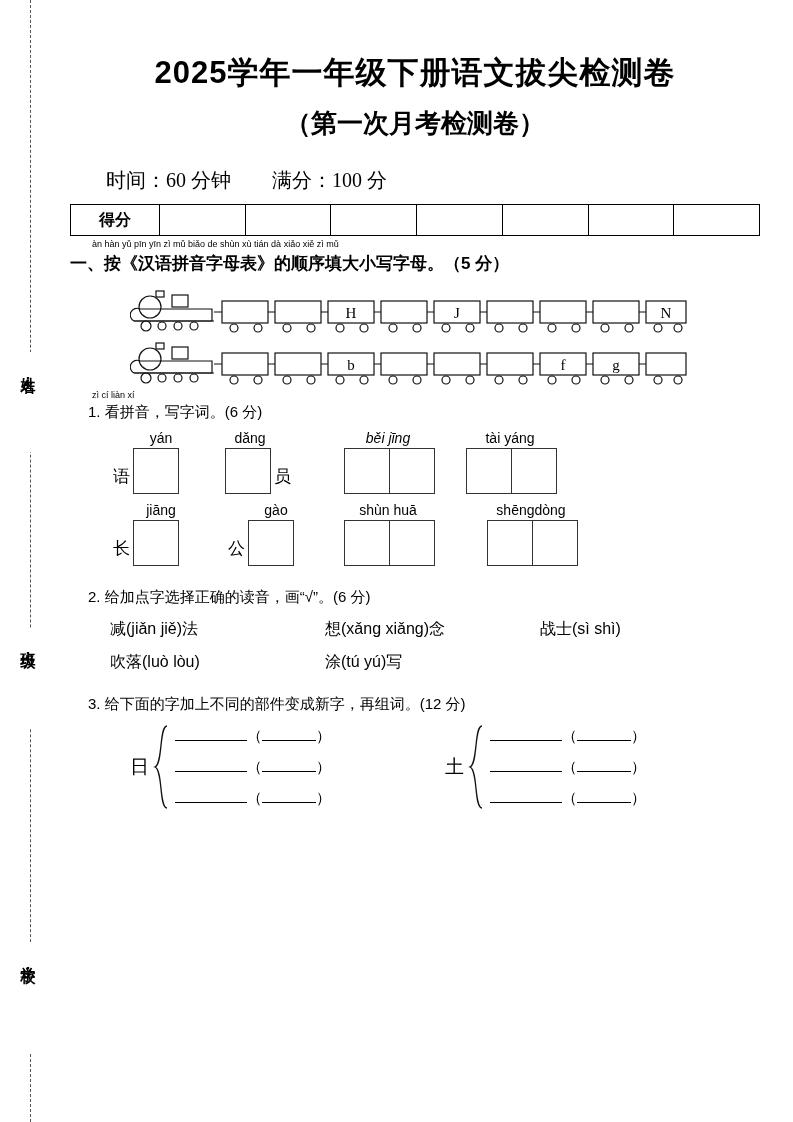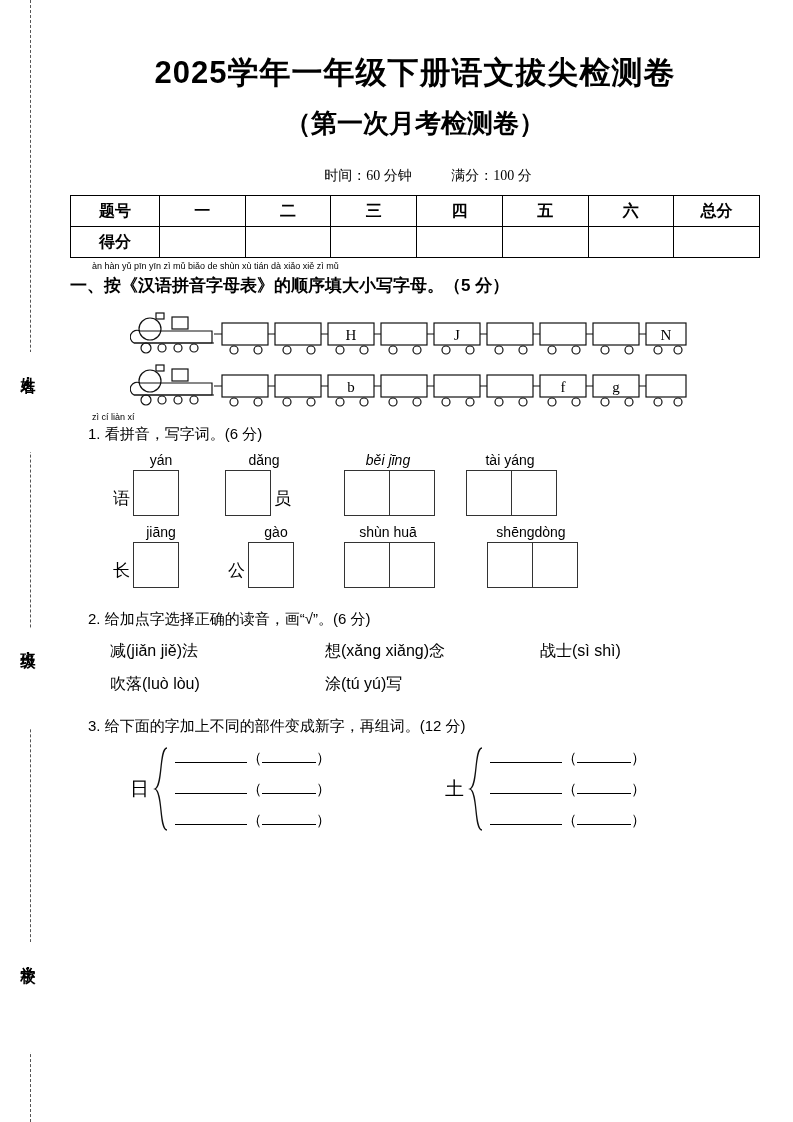--- a/index.html
+++ b/index.html
@@ -44,22 +44,22 @@
   }
   h2.subtitle{
     text-align:center;
     font-size:26px;
     font-weight:bold;
     margin:12px 0 0 0;
   }
 
   .meta{
     margin-top:26px;
-    text-align:center;
-    font-size:14px;
+    text-align:left;
+    font-size:20px;
     padding-right:10px;
   }
   .meta span{margin-left:36px;}
 
   
   table.score{
     border-collapse:collapse;
     width:690px;
     margin-top:10px;
     table-layout:fixed;
@@ -176,30 +176,20 @@
     <h1 class="title">2025学年一年级下册语文拔尖检测卷</h1>
     <h2 class="subtitle">（第一次月考检测卷）</h2>
 
     <div class="meta">
       <span>时间：60 分钟</span>
       <span>满分：100 分</span>
     </div>
 
     <table class="score">
       <tbody>
-          <tr>
-        <td class="head">题号</td>
-        <td>一</td>
-        <td>二</td>
-        <td>三</td>
-        <td>四</td>
-        <td>五</td>
-        <td>六</td>
-        <td>总分</td>
-      </tr>
       <tr>
         <td class="head">得分</td>
         <td></td>
         <td></td>
         <td></td>
         <td></td>
         <td></td>
         <td></td>
         <td></td>
       </tr>
@@ -340,21 +330,21 @@
 
       <div class="tian-row" style="margin-top:26px;">
         <div class="tian-group" style="margin-right:46px;">
           <span class="tian-py" style="left:28px;width:46px;">yán</span>
           <span class="pre-char">语</span>
           <span class="cells">
               <span class="cell"></span>
             </span>
         </div>
         <div class="tian-group" style="margin-right:50px;">
-          <span class="tian-py" style="left:16px;width:46px;text-align:center;">dǎng</span>
+          <span class="tian-py" style="left:2px;width:46px;text-align:center;">dǎng</span>
           <span class="cells">
               <span class="cell"></span>
             </span>
           <span class="post-char">员</span>
         </div>
         <div class="tian-group" style="margin-right:31px;font-style:italic;">
           <span class="tian-py" style="left:0;width:88px;">běi  jīng</span>
           <span class="cells">
               <span class="cell"></span>
               <span class="cell"></span>

